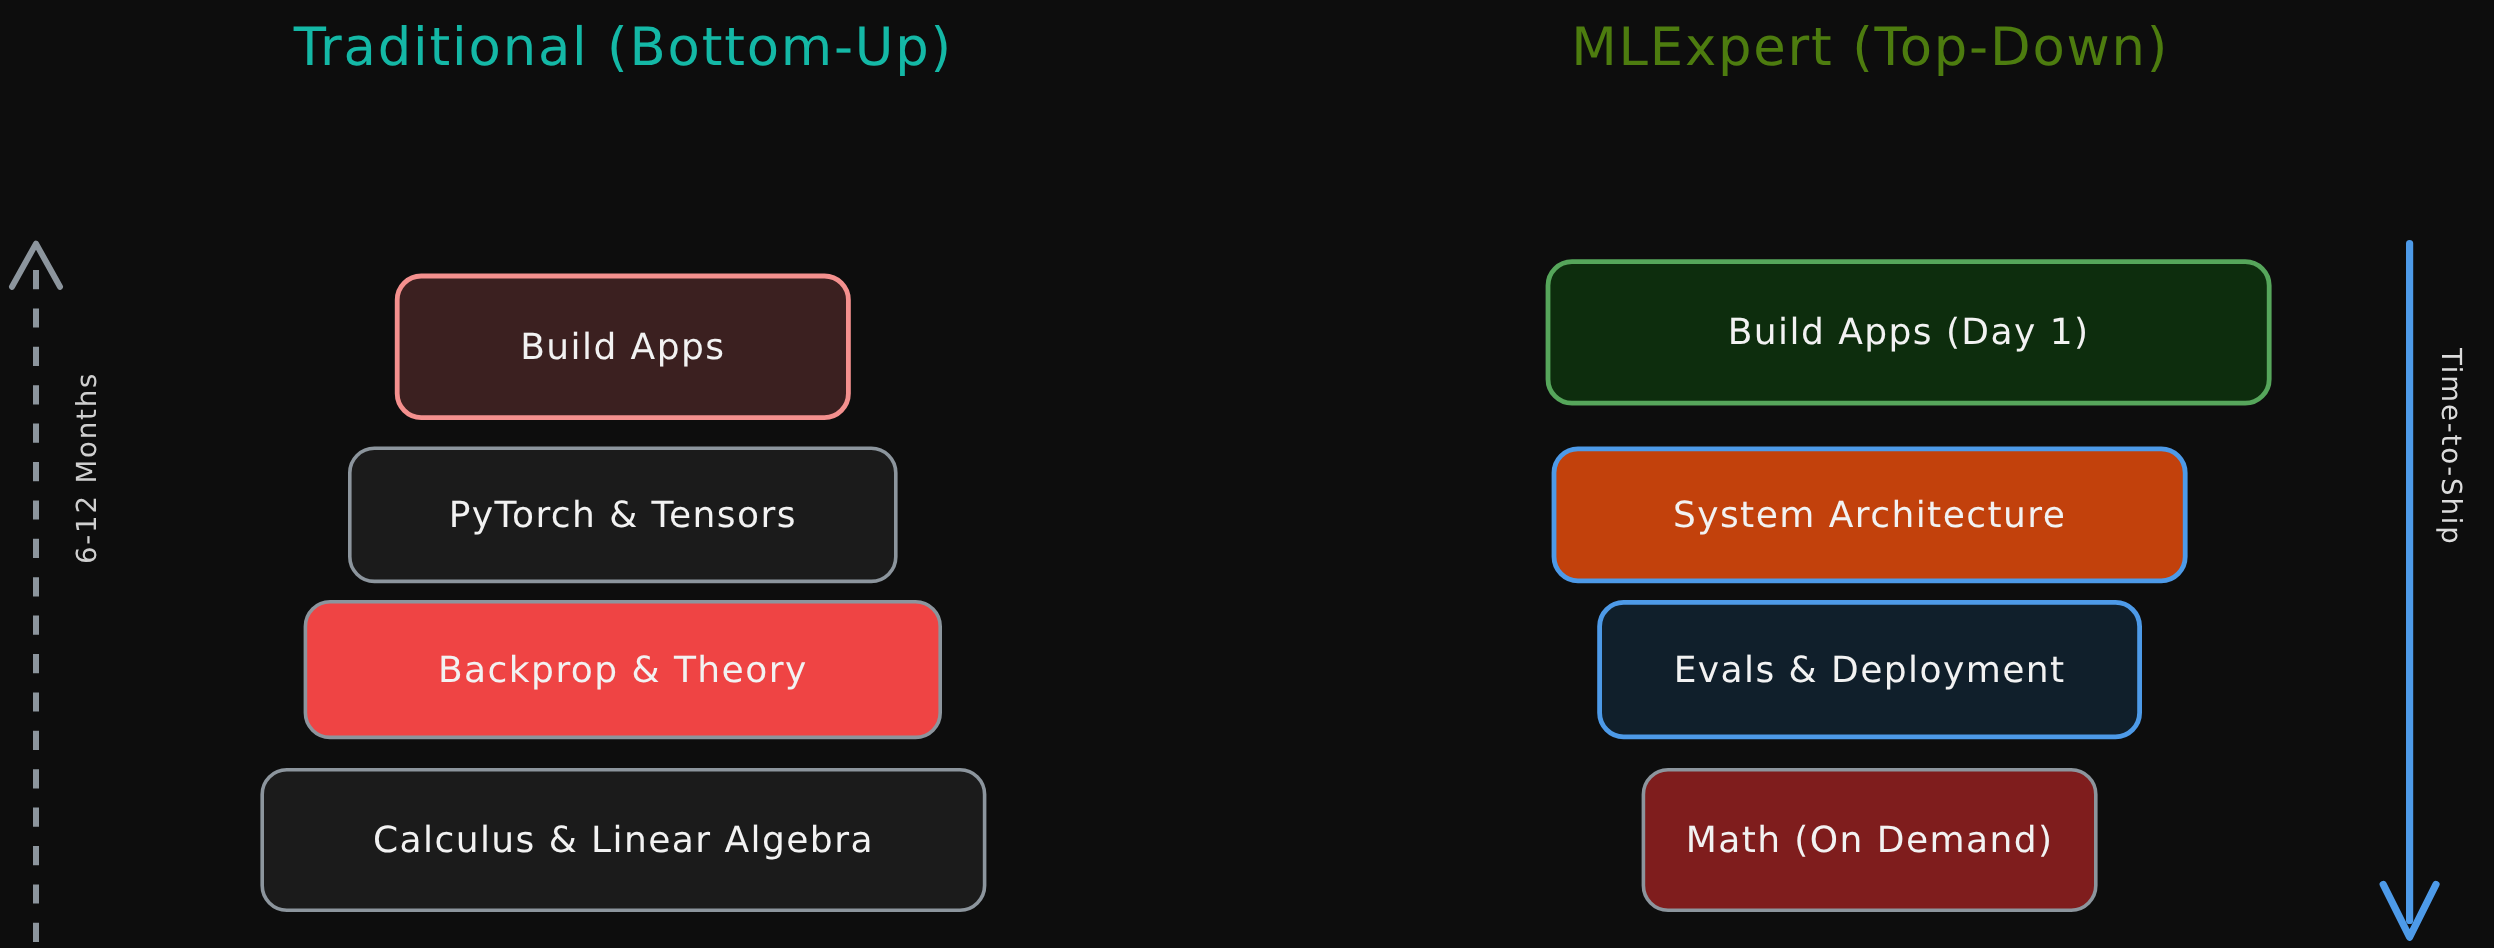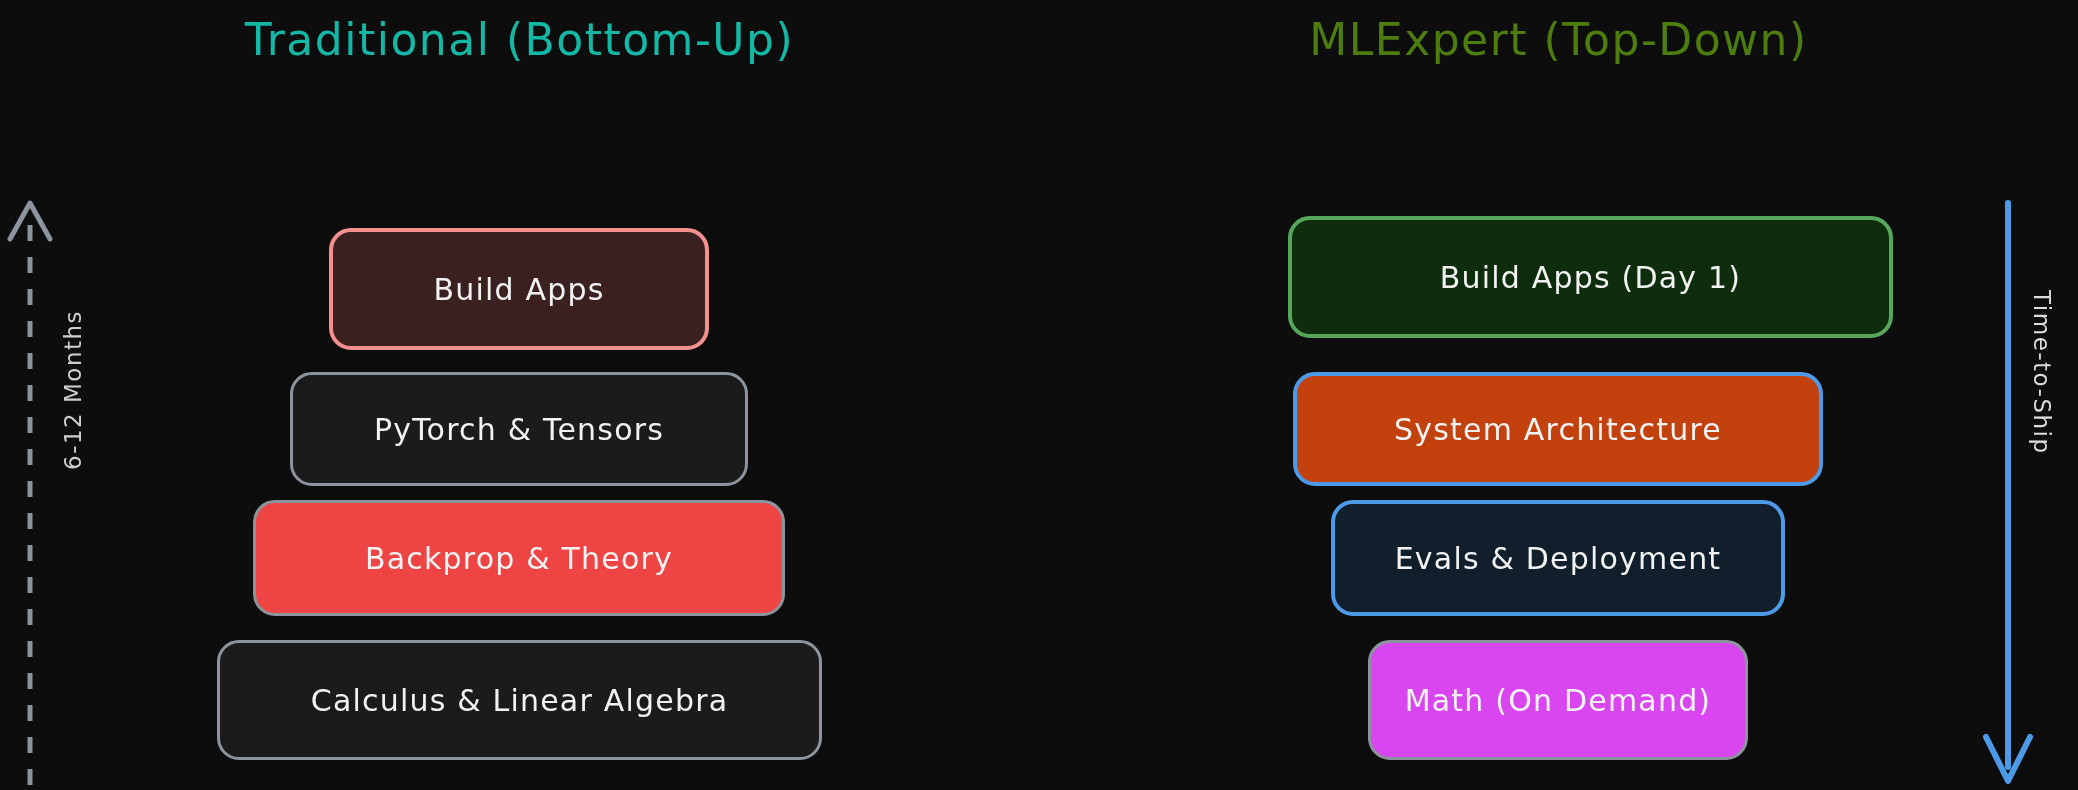--- a/index.html
+++ b/index.html
@@ -117,21 +117,21 @@
   <div class="stack" id="stack-right">
       <div class="lvl-box" style="width: 605px; left: 217px; top: 216px; height: 122px; background: rgb(13, 45, 13); border-color: rgb(86, 166, 91); border-width: 4px; margin-left: 32px;">
         <span class="lvl-label">Build Apps (Day 1)</span>
       </div>
       <div class="lvl-box" style="width: 530px; left: 254px; top: 372px; height: 114px; background: #c2410c; border-color: rgb(77, 154, 232); border-width: 4px;">
         <span class="lvl-label">System Architecture</span>
       </div>
       <div class="lvl-box" style="width: 454px; left: 292px; top: 500px; height: 116px; background: rgb(16, 31, 43); border-color: rgb(77, 154, 232); border-width: 4px;">
         <span class="lvl-label">Evals &amp; Deployment</span>
       </div>
-      <div class="lvl-box" style="width: 380px; left: 329px; top: 640px; height: 120px; background: #d946ef; border-color: rgb(140, 149, 157); border-width: 3px;">
+      <div class="lvl-box" style="width: 380px; left: 329px; top: 640px; height: 120px; background: #7f1d1d; border-color: rgb(140, 149, 157); border-width: 3px;">
         <span class="lvl-label">Math (On Demand)</span>
       </div>
     </div>
 </div>
 
 <svg class="side-arrow" id="arrow-left" width="60" height="600" style="left:0px; top:195px;">
   <g id="arrow-left-g">
     <line x1="30" y1="590" x2="30" y2="30" stroke="#8c959d" stroke-width="5" stroke-dasharray="16 16" stroke-linecap="butt"></line>
     <path d="M 10 44 L 30 8 L 50 44" fill="none" stroke="#8c959d" stroke-width="5" stroke-linecap="round" stroke-linejoin="round"></path>
   </g>

